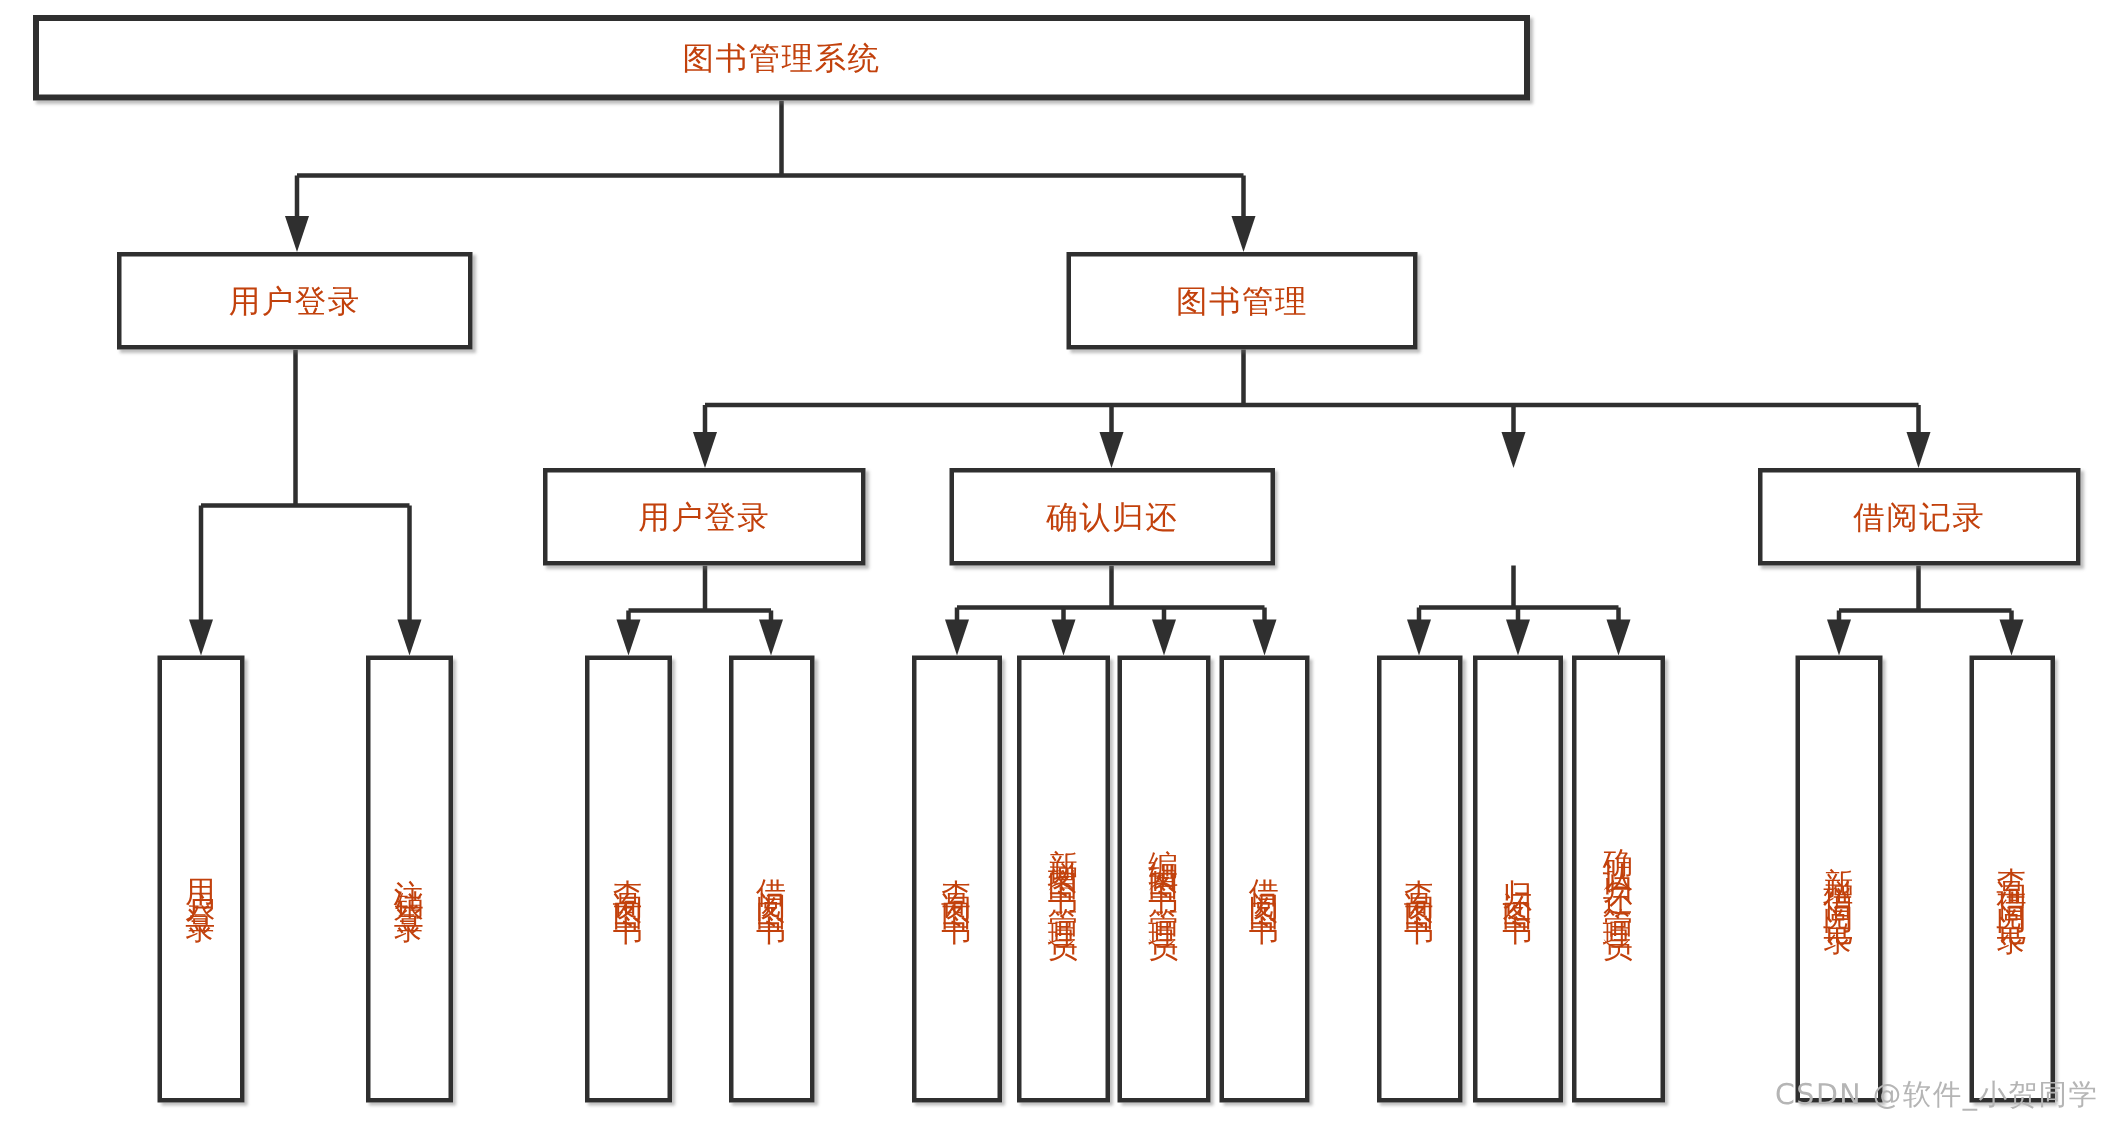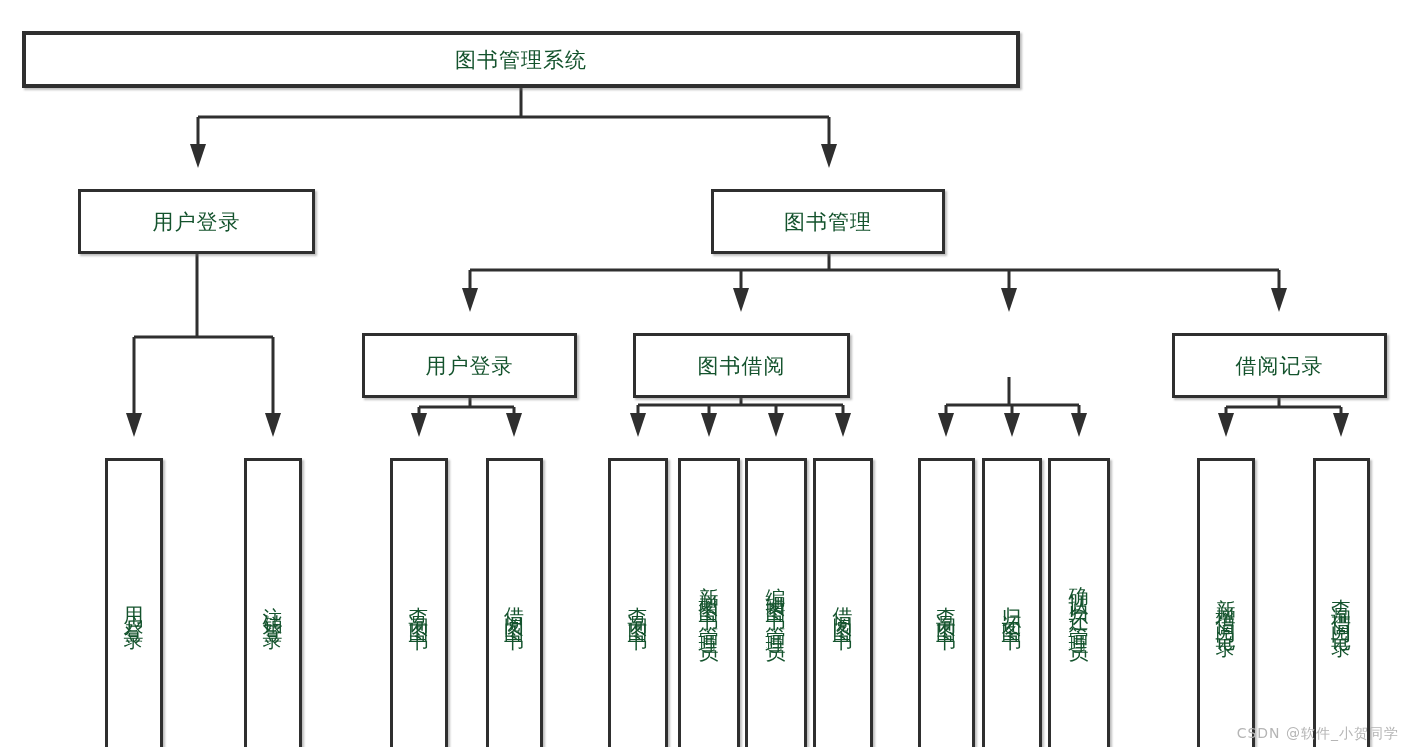--- a/index.html
+++ b/index.html
@@ -5,33 +5,32 @@
   html,body { margin:0; padding:0; background:#ffffff; }
   .canvas {
     position:relative; width:1405px; height:747px; background:#ffffff;
     font-family:"DejaVu Sans","Liberation Sans",sans-serif; overflow:hidden;
   }
   .wires { position:absolute; left:0; top:0; z-index:0; }
   .box {
     position:absolute; z-index:1; background:#ffffff;
     border:3px solid #2f2f2f; box-sizing:border-box;
     display:flex; align-items:center; justify-content:center;
-    color:#14532d;
+    color:#c2410c;
     box-shadow:2px 2px 2px rgba(110,110,110,0.45);
-    margin-top:21px;
   }
   .box.root { border-width:4px; }
   .box.h .label { font-size:21px; letter-spacing:1px; white-space:nowrap; }
   .box.v .label {
     writing-mode:vertical-rl; text-orientation:mixed;
     font-size:20px; line-height:1; letter-spacing:8px;
   }
   .watermark {
     position:absolute; z-index:2; right:6px; bottom:4px;
-    font-size:14px; color:#b5b5b5; letter-spacing:1px; white-space:nowrap;
+    font-size:19px; color:#b5b5b5; letter-spacing:1px; white-space:nowrap;
   }
 </style>
 </head>
 <body>
 
 <div class="canvas">
 
   <svg class="wires" width="1405" height="747" viewBox="0 0 1405 747" aria-hidden="true">
     <path d="M521 67 V117 M198 117 H829 M198 117 V146 M829 117 V146
          M197 233 V337 M134 337 H273 M134 337 V415 M273 337 V415
@@ -71,21 +70,21 @@
     <span class="label">用户登录</span>
   </div>
   <div class="box h" style="left:711px;top:168px;width:234px;height:65px">
     <span class="label">图书管理</span>
   </div>
 
   <div class="box h" style="left:362px;top:312px;width:215px;height:65px">
     <span class="label">用户登录</span>
   </div>
   <div class="box h" style="left:633px;top:312px;width:217px;height:65px">
-    <span class="label">图书借阅</span>
+    <span class="label">确认归还</span>
   </div>
   <div class="box h" style="left:1172px;top:312px;width:215px;height:65px">
     <span class="label">借阅记录</span>
   </div>
 
   <div class="box v" style="left:105px;top:437px;width:58px;height:298px">
     <span class="label">用户登录</span>
   </div>
   <div class="box v" style="left:244px;top:437px;width:58px;height:298px">
     <span class="label">注销登录</span>

